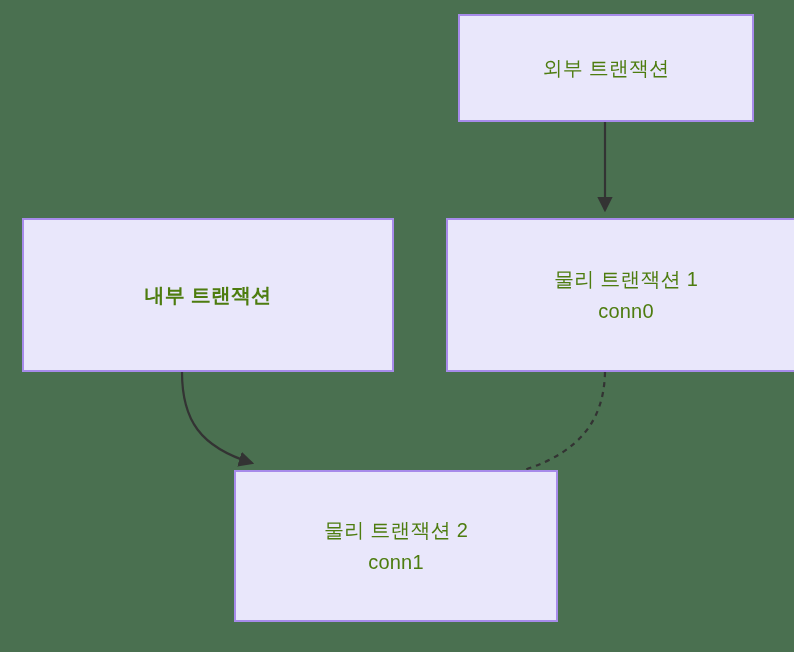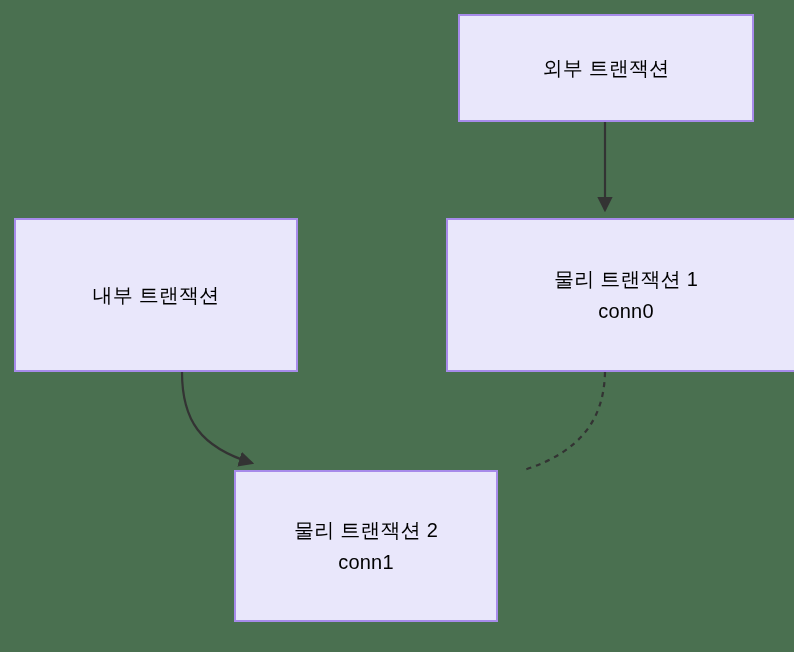--- a/index.html
+++ b/index.html
@@ -28,52 +28,53 @@
   }
   .node {
     position: absolute;
     box-sizing: border-box;
     background: #e9e7fb;
     border: 2px solid #a78bea;
     display: flex;
     flex-direction: column;
     align-items: center;
     justify-content: center;
-    color: #000000;
+    color: #4d7c0f;
     font-size: 20px;
     line-height: 1.62;
     letter-spacing: 0.2px;
     text-align: center;
     white-space: nowrap;
   }
   .node .line2 {
     display: block;
   }
   #node-external {
     left: 458px;
     top: 14px;
     width: 296px;
     height: 108px;
   }
   #node-internal {
-    left: 14px;
+    left: 22px;
     top: 218px;
-    width: 284px;
+    width: 372px;
     height: 154px;
+    font-weight: bold;
   }
   #node-physical-1 {
     left: 446px;
     top: 218px;
     width: 360px;
     height: 154px;
   }
   #node-physical-2 {
     left: 234px;
     top: 470px;
-    width: 264px;
+    width: 324px;
     height: 152px;
   }
 </style>
 </head>
 <body>
 
 <div id="diagram">
 
   <svg class="edge-layer" viewBox="0 0 794 652" width="794" height="652" xmlns="http://www.w3.org/2000/svg">
     <defs>

